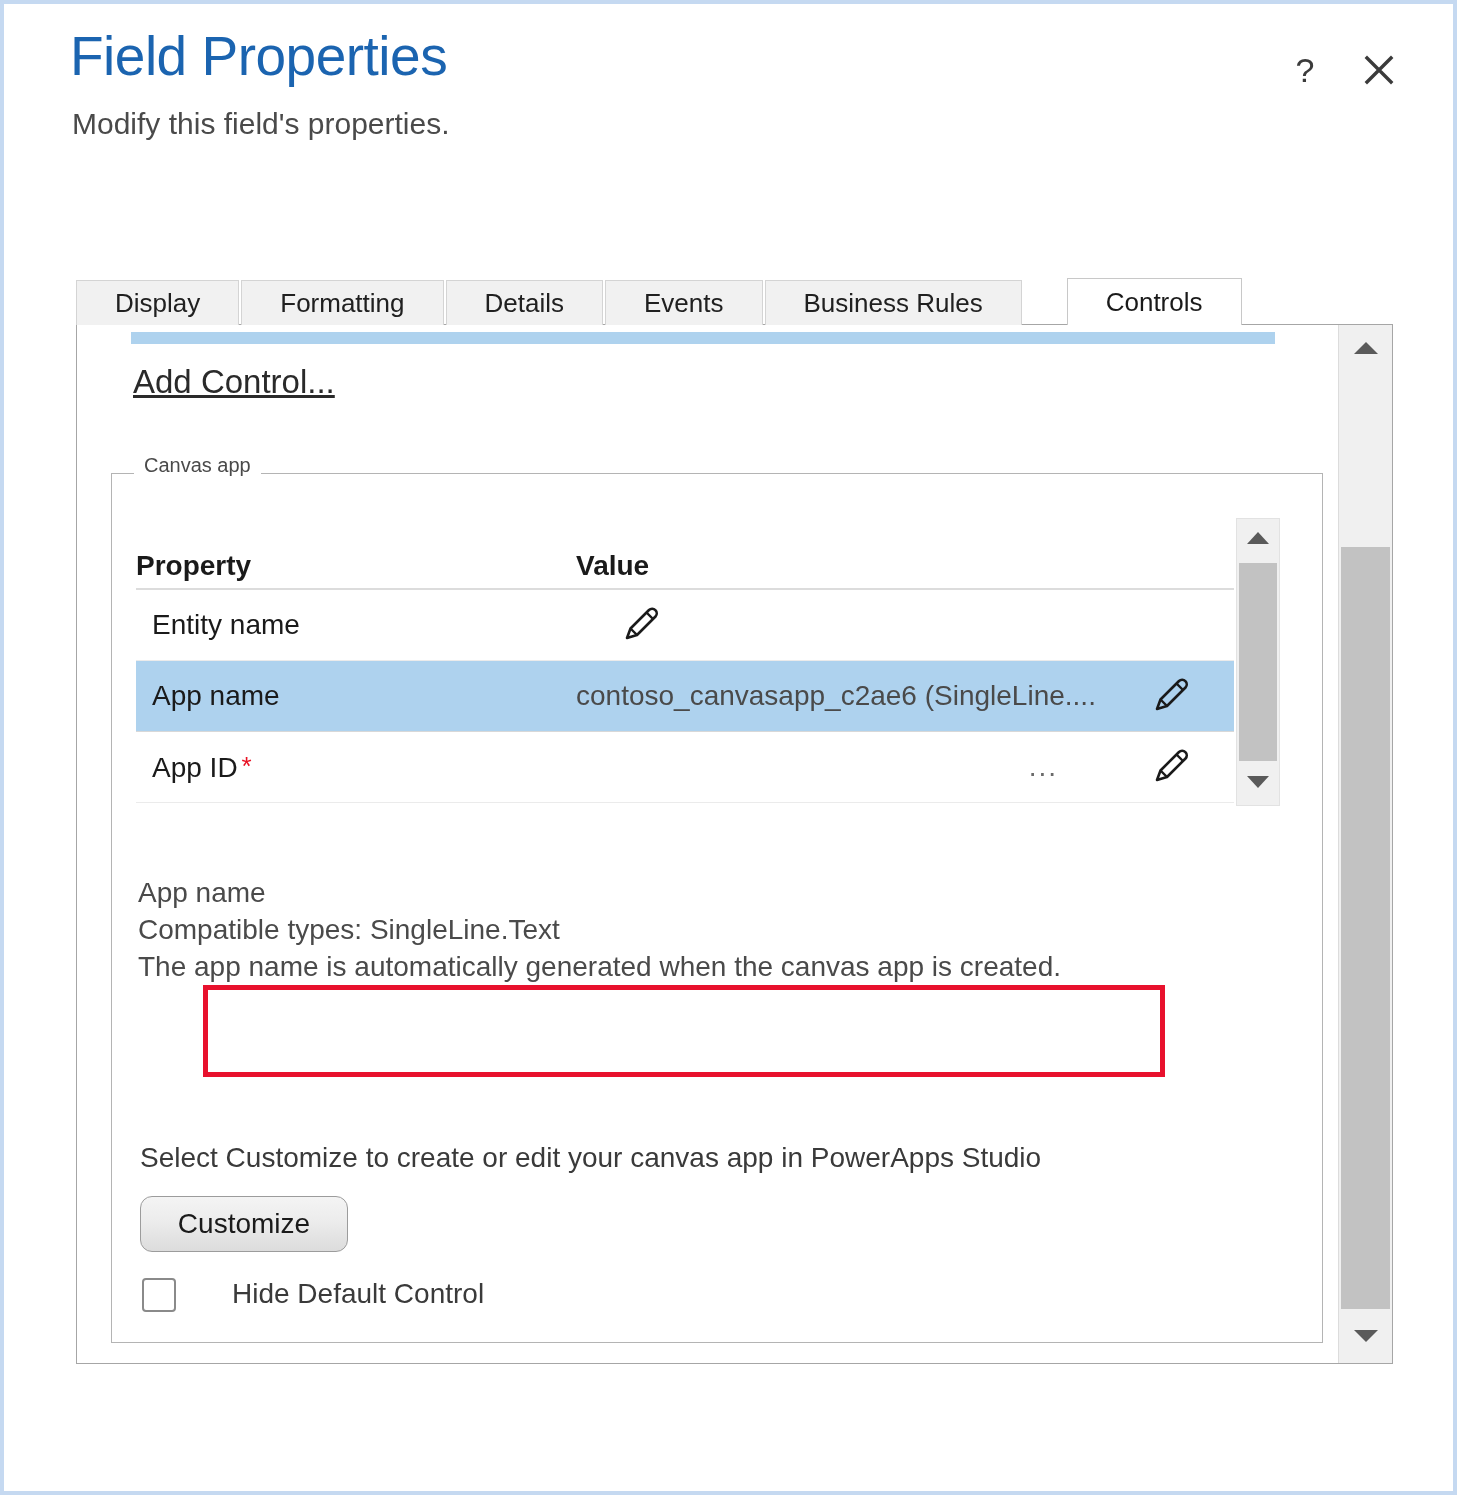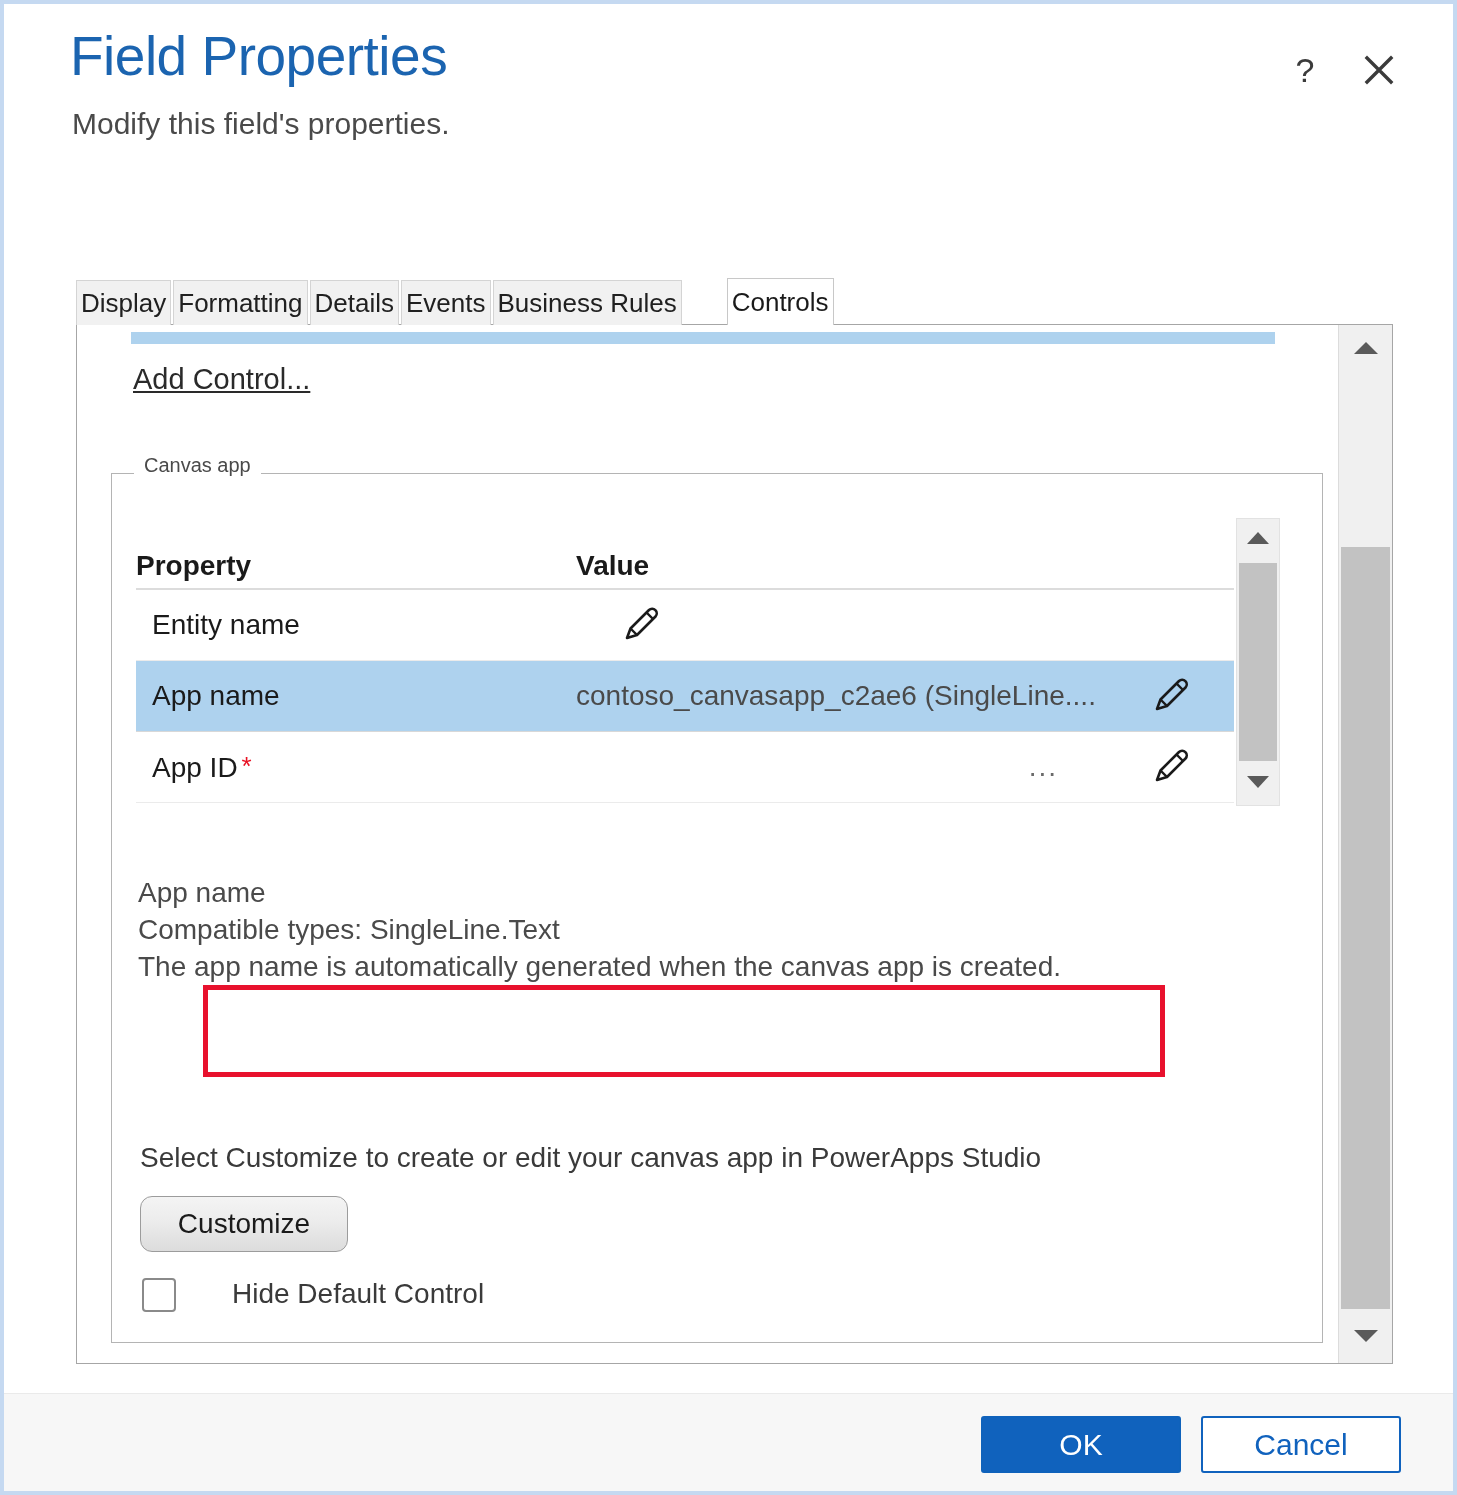--- a/index.html
+++ b/index.html
@@ -86,21 +86,21 @@
     align-items: flex-end;
     z-index: 3;
   }
   .tab {
     height: 45px;
     box-sizing: border-box;
     background: #f1f1f1;
     border: 1px solid #d4d4d4;
     border-bottom: none;
     margin-right: 2px;
-    padding: 0 4px;
+    padding: 0 38px;
     display: flex;
     align-items: center;
     font-size: 26px;
     color: #202020;
     cursor: pointer;
     white-space: nowrap;
   }
   .tab.active {
     background: #ffffff;
     border-color: #c8c8c8;
@@ -137,21 +137,21 @@
     top: 7px;
     width: 1144px;
     height: 12px;
     background: #aed2ee;
   }
 
   .add-control {
     position: absolute;
     left: 56px;
     top: 38px;
-    font-size: 29px;
+    font-size: 33px;
     color: #2a2a2a;
     text-decoration: underline;
     cursor: pointer;
     white-space: nowrap;
   }
 
   
   .fieldset {
     position: absolute;
     left: 34px;
@@ -539,20 +539,14 @@
         <span>
           <svg width="26" height="16" viewBox="0 0 26 16" aria-hidden="true">
               <path d="M1 2 L25 2 L13 14 Z" fill="#5a5a5a"></path>
             </svg>
         </span>
       </div>
     </div>
 
   </div>
 
-  <div class="footer">
-    <div class="footer-btns">
-      <button class="btn btn-ok">OK</button>
-      <button class="btn btn-cancel">Cancel</button>
-    </div>
-  </div>
 
 </div>
 
 </body></html>

